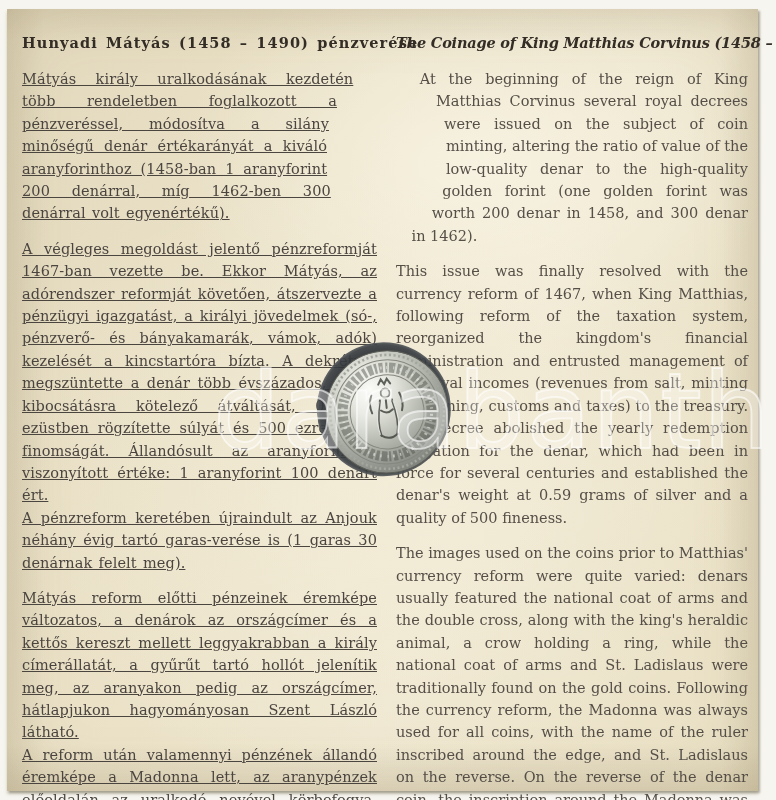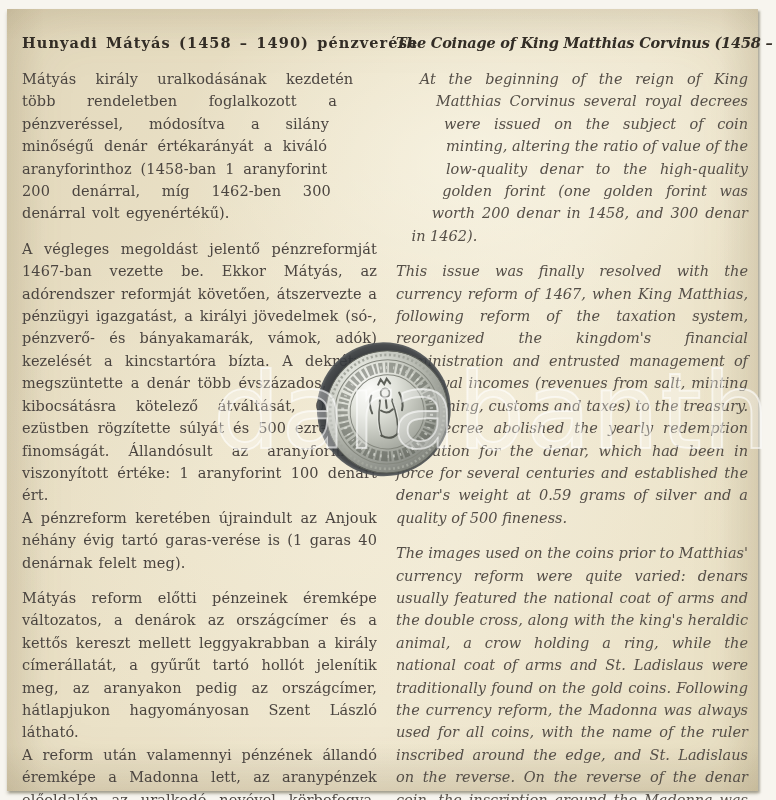--- a/index.html
+++ b/index.html
@@ -31,22 +31,22 @@
   h1{
     font-size:14.5px;margin:0 0 17px 0;color:#332d26;font-weight:bold;
     white-space:nowrap;
   }
   .col-left h1{letter-spacing:1.1px;word-spacing:2px;}
   .col-right h1{font-style:italic;letter-spacing:-0.2px;}
   .bodytext p{
     margin:0;font-size:14.5px;line-height:22.4px;
     text-align:justify;
   }
-  .col-left .bodytext p{letter-spacing:0.1px;word-spacing:1.5px;}
-  .col-right .bodytext p{font-style:italic;}
+  .col-left .bodytext p{letter-spacing:0.1px;word-spacing:1.5px;text-decoration:underline;}
+  .col-right .bodytext p{}
   .bodytext p.gap{margin-bottom:13px;}
   
   .coin-spacer-left{
     float:right;width:58px;height:172px;margin-top:262px;
     shape-outside:circle(90px at 98px 86px);
   }
   .coin-spacer-right{
     float:left;width:58px;height:172px;margin-top:262px;
     shape-outside:circle(90px at -40px 86px);
   }
@@ -68,21 +68,21 @@
 
 <div class="card">
   <div class="vignette"></div>
 
   <div class="col col-left">
     <h1>Hunyadi Mátyás (1458 – 1490) pénzverése</h1>
     <div class="bodytext">
       <div class="coin-spacer-left"></div>
       <p class="gap">Mátyás király uralkodásának kezdetén több rendeletben foglalkozott a pénzveréssel, módosítva a silány minőségű denár értékarányát a kiváló aranyforinthoz (1458-ban 1 aranyforint 200 denárral, míg 1462-ben 300 denárral volt egyenértékű).</p>
       <p>A végleges megoldást jelentő pénzreformját 1467-ban vezette be. Ekkor Mátyás, az adórendszer reformját követően, átszervezte a pénzügyi igazgatást, a királyi jövedelmek (só-, pénzverő- és bányakamarák, vámok, adók) kezelését a kincstartóra bízta. A dekrétum megszüntette a denár több évszázados, évi új kibocsátásra kötelező átváltását, 0,59 g ezüstben rögzítette súlyát és 500 ezrelékben finomságát. Állandósult az aranyforinthoz viszonyított értéke: 1 aranyforint 100 denárt ért.</p>
-      <p class="gap">A pénzreform keretében újraindult az Anjouk néhány évig tartó garas-verése is (1 garas 40 denárnak felelt meg).</p>
+      <p class="gap">A pénzreform keretében újraindult az Anjouk néhány évig tartó garas-verése is (1 garas 30 denárnak felelt meg).</p>
       <p>Mátyás reform előtti pénzeinek éremképe változatos, a denárok az országcímer és a kettős kereszt mellett leggyakrabban a király címerállatát, a gyűrűt tartó hollót jelenítik meg, az aranyakon pedig az országcímer, hátlapjukon hagyományosan Szent László látható.</p>
       <p class="gap">A reform után valamennyi pénzének állandó éremképe a Madonna lett, az aranypénzek előoldalán az uralkodó nevével körbefogva, míg a hátoldalon maradt Szent László. A denárok hátlapján a Madonna képét a „PATRONA VNGARIAE” köriraton belül, a király nevét pedig az előlapi címer körül helyezték el.</p>
 
     </div>
   </div>
 
   <div class="col col-right">
     <h1>The Coinage of King Matthias Corvinus (1458 – 1490)</h1>
     <div class="bodytext">
       <div class="coin-spacer-right"></div>

